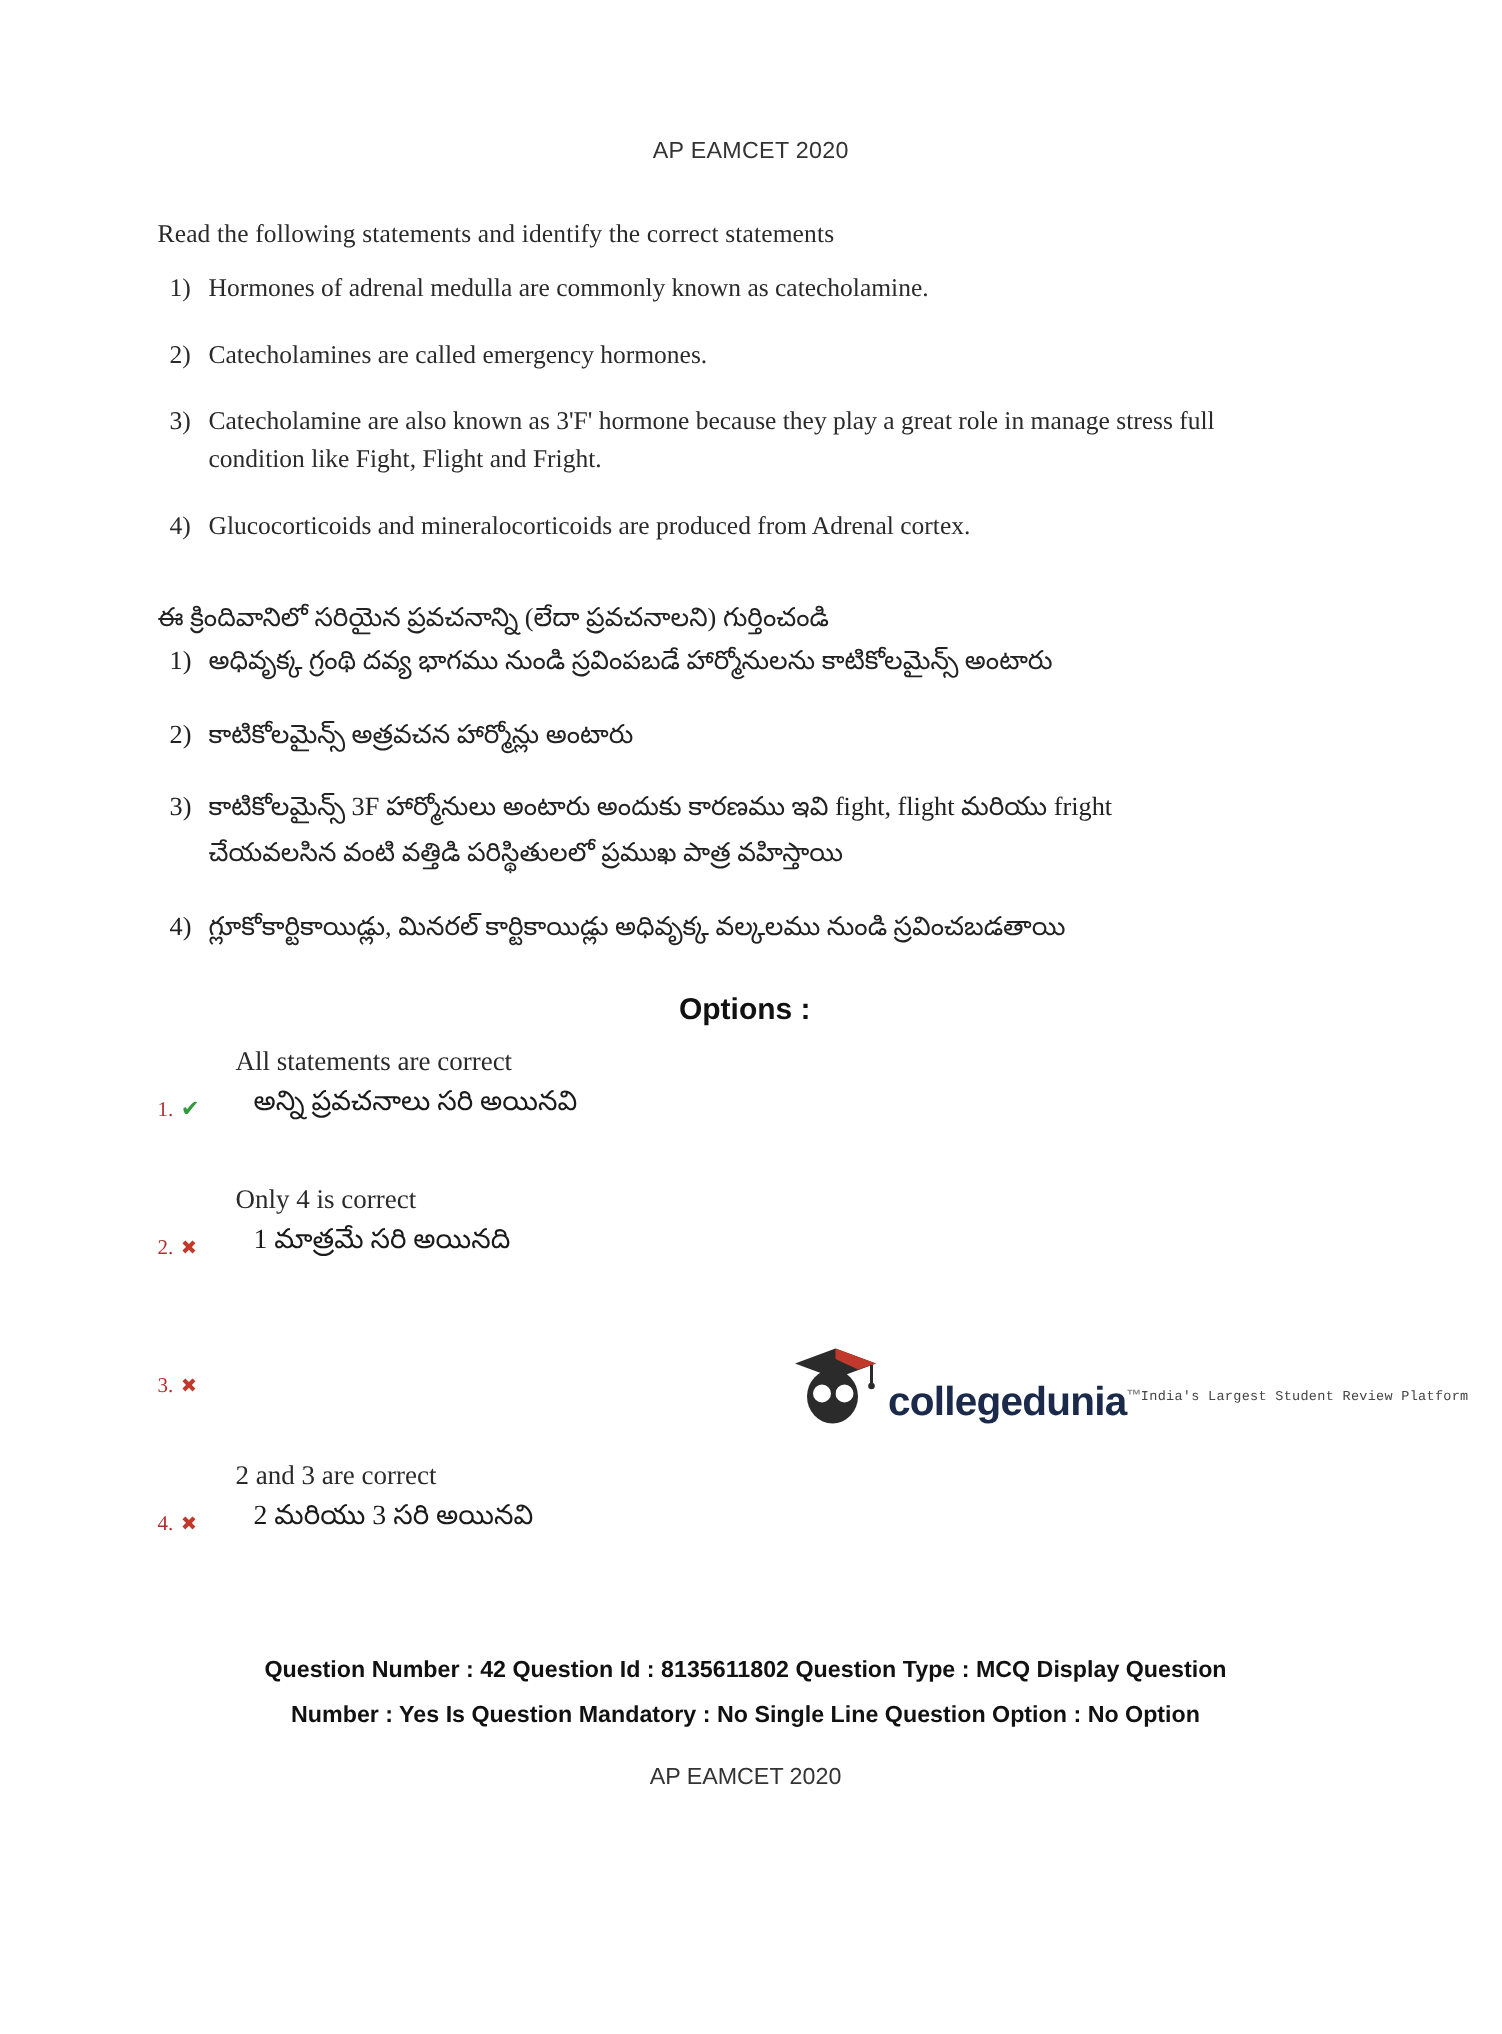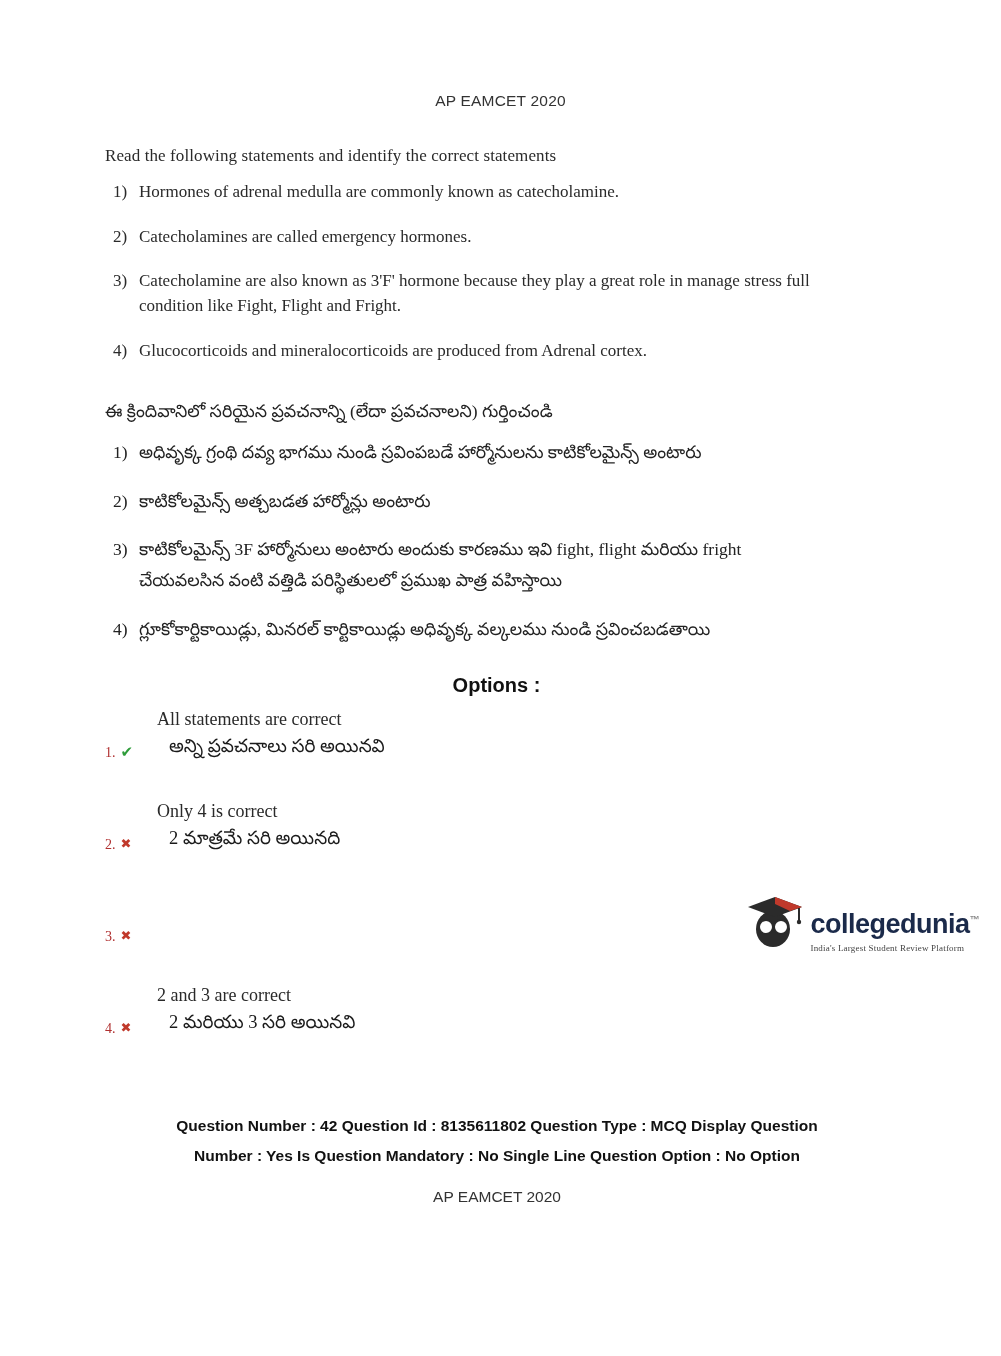--- a/index.html
+++ b/index.html
@@ -60,21 +60,21 @@
   .stmt-text {
     flex: 1;
     max-width: 680px;
   }
   .te-block {
     margin-top: 34px;
     font-size: 17.5px;
     color: #222;
   }
   .te-intro {
-    margin-bottom: 12px;
+    margin-bottom: 0;
     line-height: 1.6;
   }
   .te-row {
     display: flex;
     align-items: flex-start;
     margin-bottom: 18px;
     line-height: 1.75;
   }
   .te-num {
     width: 34px;
@@ -166,33 +166,33 @@
     align-items: center;
   }
   .logo-mark {
     width: 62px;
     height: 62px;
     position: relative;
     margin-right: 6px;
   }
   .logo-text {
     display: flex;
-    flex-direction: column;
+    flex-direction: row;
     margin-top: 24px;
   }
   .logo-name {
     font-family: "Liberation Sans", sans-serif;
     font-weight: bold;
     font-size: 27px;
     color: #1b2a4a;
     letter-spacing: -0.5px;
     line-height: 1;
   }
   .logo-tag {
-    font-family: Liberation Serif, serif;
+    font-family: Liberation Mono, monospace;
     font-size: 9px;
     color: #444;
     margin-top: 5px;
     letter-spacing: 0.2px;
   }
   .logo-sup {
     font-size: 10px;
     vertical-align: super;
     color: #888;
   }
@@ -229,21 +229,21 @@
 
     <div class="te-block">
       <div class="te-intro">ఈ క్రిందివానిలో సరియైన ప్రవచనాన్ని (లేదా ప్రవచనాలని) గుర్తించండి</div>
 
       <div class="te-row">
         <div class="te-num">1)</div>
         <div class="te-text">అధివృక్క గ్రంథి దవ్య భాగము నుండి స్రవింపబడే హార్మోనులను కాటికోలమైన్స్ అంటారు</div>
       </div>
       <div class="te-row">
         <div class="te-num">2)</div>
-        <div class="te-text">కాటికోలమైన్స్ అత్చబడత హార్మోన్లు అంటారు</div>
+        <div class="te-text">కాటికోలమైన్స్ అత్రవచన హార్మోన్లు అంటారు</div>
       </div>
       <div class="te-row">
         <div class="te-num">3)</div>
         <div class="te-text">కాటికోలమైన్స్ 3F హార్మోనులు అంటారు అందుకు కారణము ఇవి fight, flight మరియు fright చేయవలసిన వంటి వత్తిడి పరిస్థితులలో ప్రముఖ పాత్ర వహిస్తాయి</div>
       </div>
       <div class="te-row">
         <div class="te-num">4)</div>
         <div class="te-text">గ్లూకోకార్టికాయిడ్లు, మినరల్ కార్టికాయిడ్లు అధివృక్క వల్కలము నుండి స్రవించబడతాయి</div>
       </div>
     </div>
@@ -263,21 +263,21 @@
         </div>
       </div>
 
       <div class="option">
         <div class="opt-marker">
           <span class="opt-index">2.</span>
           <span class="cross">✖</span>
         </div>
         <div class="opt-body">
           <div class="opt-en">Only 4 is correct</div>
-          <div class="opt-te">2 మాత్రమే సరి అయినది</div>
+          <div class="opt-te">1 మాత్రమే సరి అయినది</div>
         </div>
       </div>
 
       <div class="option">
         <div class="opt-marker">
           <span class="opt-index">3.</span>
           <span class="cross">✖</span>
         </div>
       </div>
 

